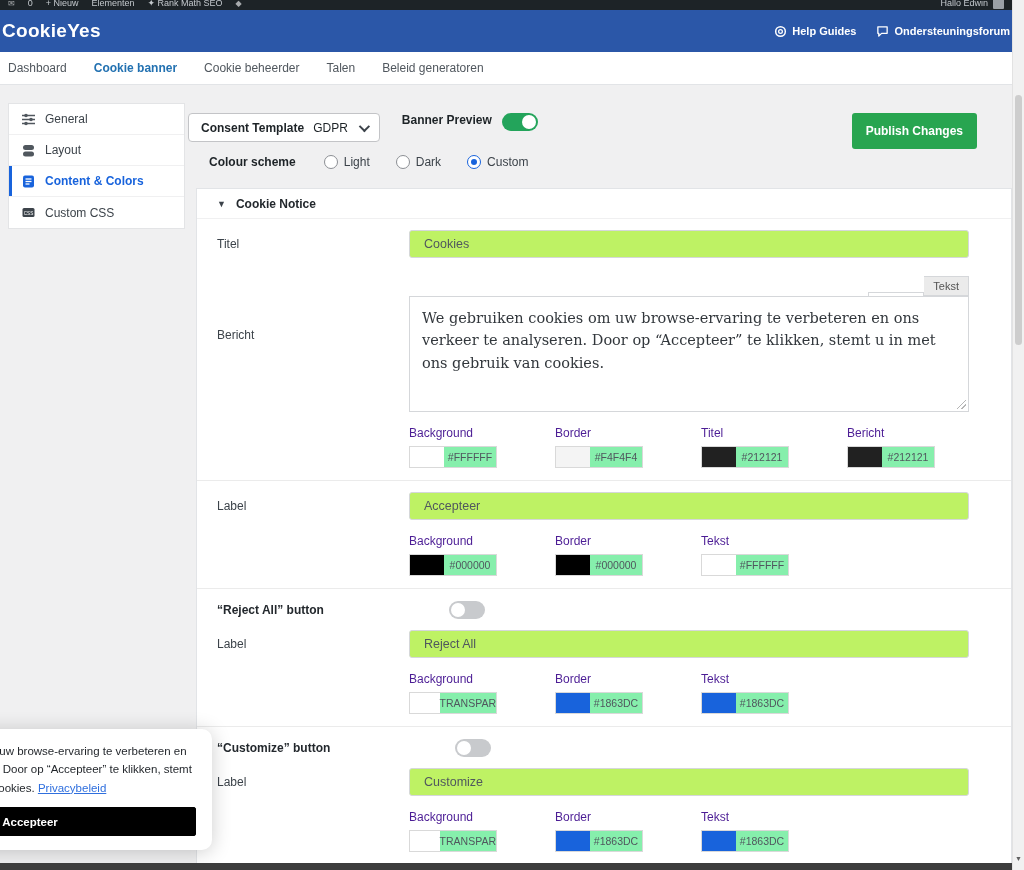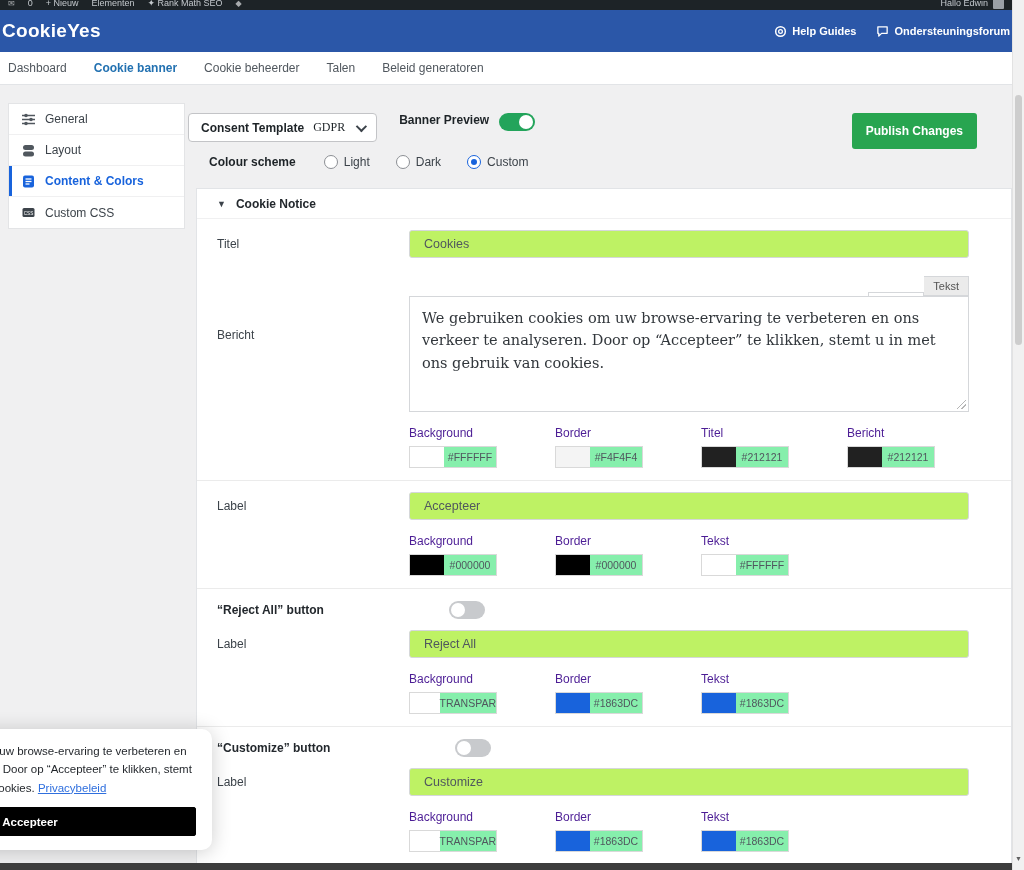--- a/index.html
+++ b/index.html
@@ -33,21 +33,21 @@
   .side-item { display:flex; align-items:center; gap:9px; height:31px; padding-left:12px; font-size:12px; color:#3c434a; border-bottom:1px solid #f0f0f1; cursor:pointer; position:relative; }
   .side-item:last-child { border-bottom:none; }
   .side-item.active { color:#1863dc; font-weight:600; }
   .side-item.active::before { content:""; position:absolute; left:0; top:0; bottom:0; width:3px; background:#1863dc; }
   .sicon { width:15px; height:15px; flex:0 0 15px; }
 
   
   .toolbar { position:absolute; left:188px; top:28px; width:816px; display:flex; align-items:flex-start; }
   .template-box { display:flex; align-items:center; gap:9px; background:#fff; border:1px solid #c3c4c7; border-radius:4px; height:29px; padding:0 12px; cursor:pointer; }
   .template-label { font-size:12px; font-weight:700; color:#1d2327; }
-  .template-value { font-size:12px; color:#1d2327;font-family:Liberation Serif, serif; }
+  .template-value { font-size:12px; color:#1d2327; }
   .chev { width:8px; height:8px; border-right:2px solid #3c434a; border-bottom:2px solid #3c434a; transform:rotate(45deg) translateY(-2px); margin-left:2px; }
   .bp-label { margin-left:22px; font-size:12px; font-weight:700; color:#1d2327; }
   .toggle { width:36px; height:18px; border-radius:10px; position:relative; display:inline-block; cursor:pointer; }
   .toggle.on { background:#23a45b; }
   .toggle.off { background:#c8cacd; }
   .toggle .knob { position:absolute; top:2px; width:14px; height:14px; border-radius:50%; background:#fff; }
   .toggle.on .knob { right:2px; }
   .toggle.off .knob { left:2px; }
   .bp-toggle { margin-left:10px; }
   .publish-btn { margin-left:auto; margin-right:27px; background:#28a550; color:#fff; border:none; border-radius:3px; font-family:"Liberation Sans",sans-serif; font-size:12px; font-weight:700; padding:11px 14px; cursor:pointer; }

